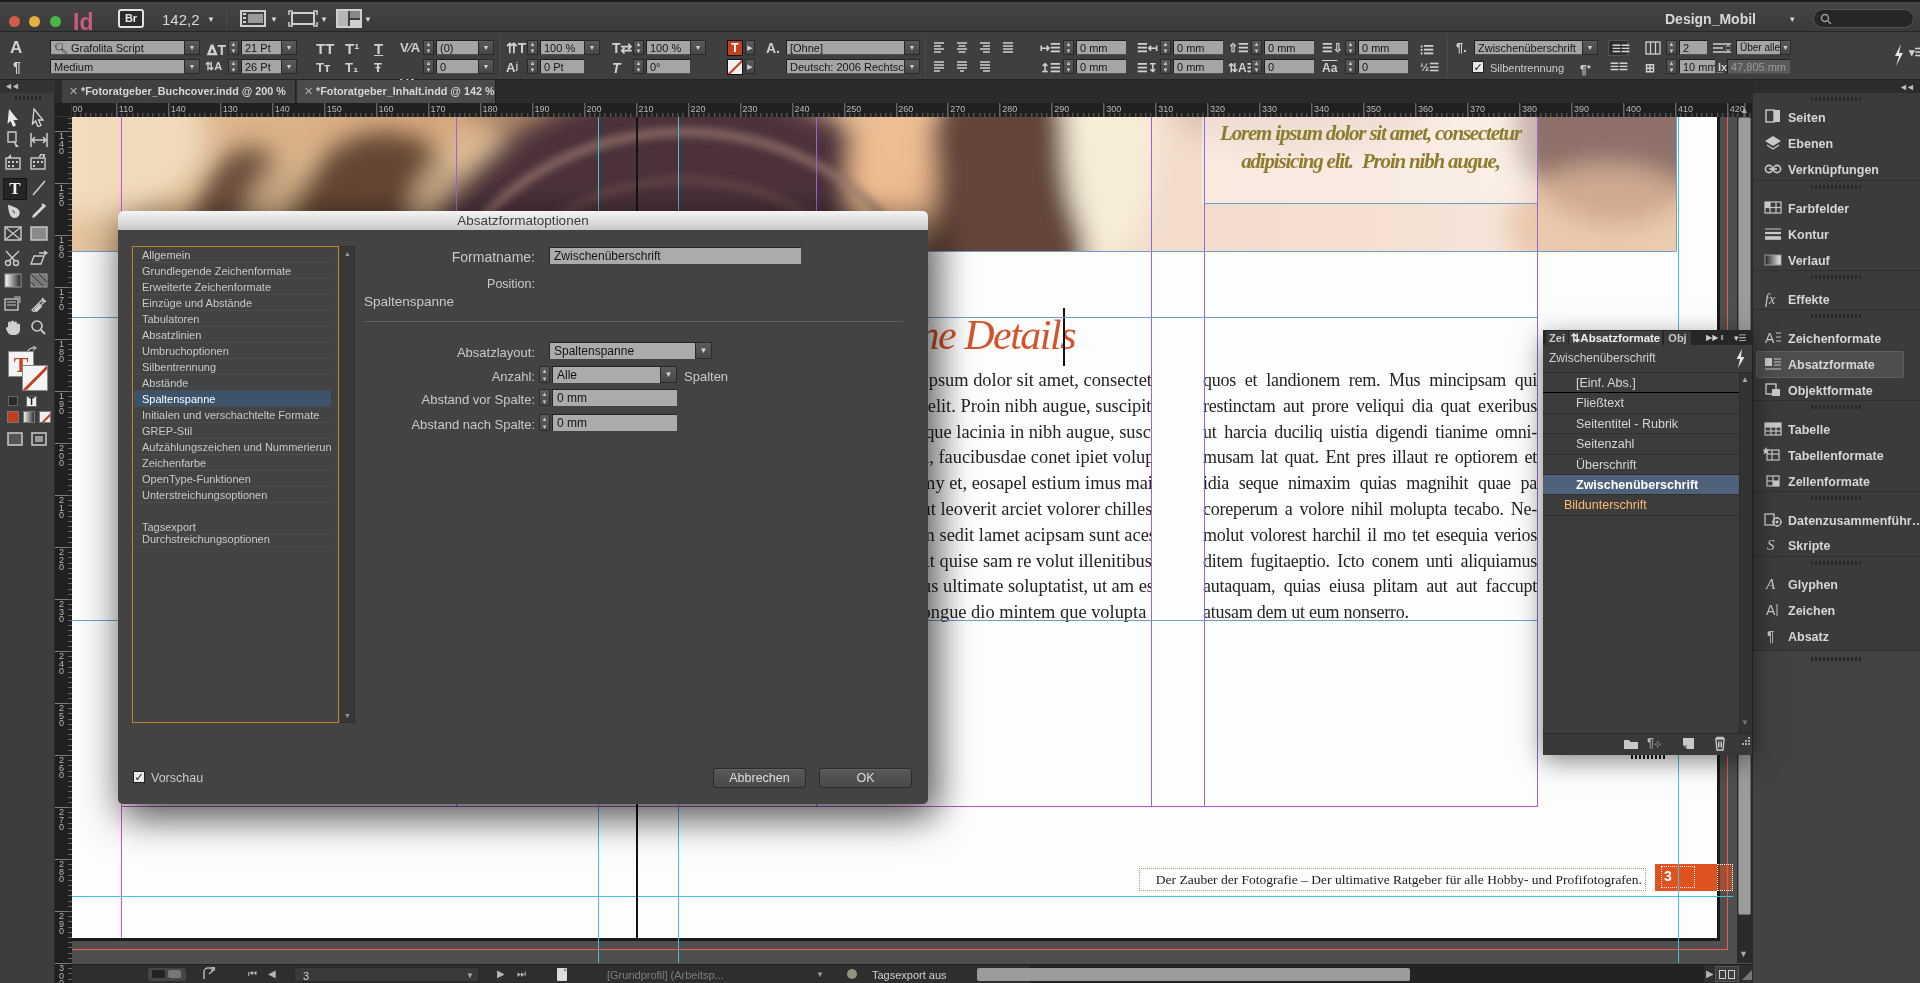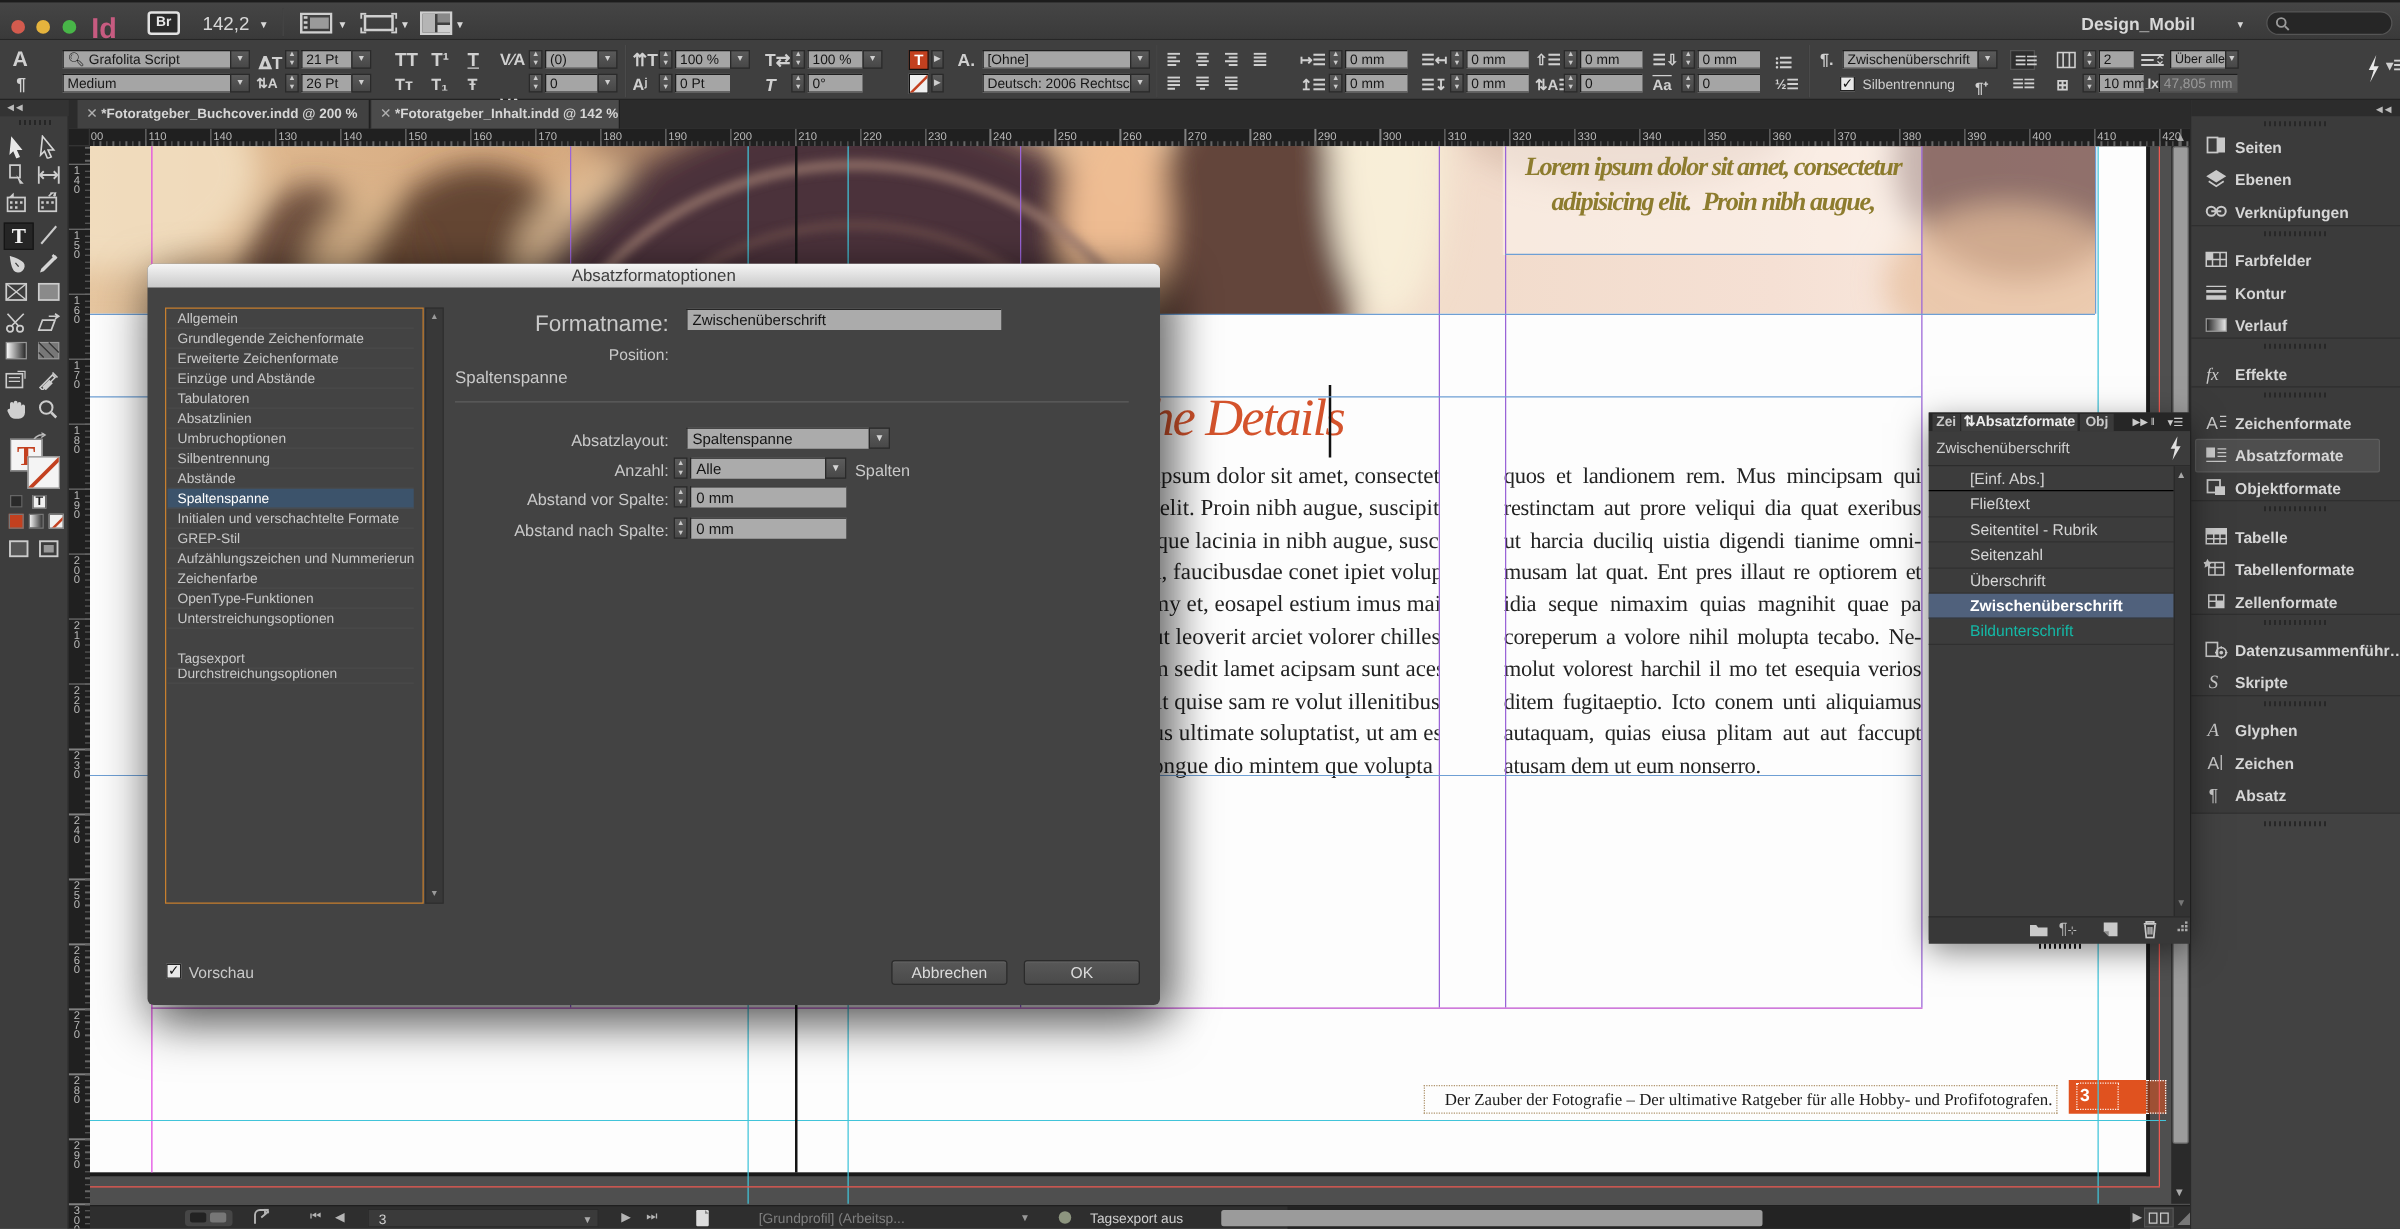--- a/index.html
+++ b/index.html
@@ -695,21 +695,21 @@
         <div class="litem" style="top:208px;">Zeichenfarbe</div>
         <div class="litem" style="top:224px;">OpenType-Funktionen</div>
         <div class="litem" style="top:240px;">Unterstreichungsoptionen</div>
         <div class="litem" style="top:256px;margin-top:28px;">Durchstreichungsoptionen</div>
         <div class="litem" style="top:272px;">Tagsexport</div>
       </div>
 <div id="dlgscroll">
         <div style="position:absolute;left:3px;top:3px;color:#9a9a9a;font-size:7px">▲</div>
         <div style="position:absolute;left:3px;bottom:3px;color:#9a9a9a;font-size:7px">▼</div>
       </div>
-<div class="dlbl" style="left:247px;top:38px;width:170px;font-size:18px">Formatname:</div>
+<div class="dlbl" style="left:247px;top:38px;width:170px;font-size:14px">Formatname:</div>
 <div class="dfld" style="left:431px;top:36px;width:252px">Zwischenüberschrift</div>
 <div class="dlbl" style="left:307px;top:66px;width:110px">Position:</div>
 <div class="dlbl" style="left:246px;top:83px;width:200px;text-align:left;font-size:13.5px">Spaltenspanne</div>
 <div class="abs" style="left:246px;top:110px;width:539px;height:1px;background:#5f5f5f"></div>
 <div class="dlbl" style="left:247px;top:134px;width:170px;font-size:13px">Absatzlayout:</div>
 <div class="dfld" style="left:431px;top:131px;width:146px">Spaltenspanne</div>
       <div class="ddrop" style="left:577px;top:131px">▼</div>
 <div class="dlbl" style="left:247px;top:158px;width:170px;font-size:13px">Anzahl:</div>
 <div class="dspn" style="left:421px;top:155px">▲<br>▼</div>
 <div class="dfld" style="left:434px;top:155px;width:108px">Alle</div>
@@ -737,21 +737,21 @@
 <div class="abs" style="left:6px;top:21px;color:#cfcfcf;font-size:12px">Zwischenüberschrift</div>
 <svg class="abs" style="left:192px;top:19px" width="11" height="19">
         <path d="M7 0 L1.5 10 h3.5 L3 19 L9.5 8 h-3.5 Z" fill="#e0e0e0"></path>
       </svg>
 <div class="abs" style="left:0;top:43.0px;width:196px;height:20.4px;color:#d6d6d6;font-size:12.5px;line-height:20.4px;padding-left:33px;border-bottom:1px solid #000000">[Einf. Abs.]</div>
       <div class="abs" style="left:0;top:63.4px;width:196px;height:20.4px;color:#d6d6d6;font-size:12.5px;line-height:20.4px;padding-left:33px;border-bottom:1px solid #303030">Fließtext</div>
       <div class="abs" style="left:0;top:83.8px;width:196px;height:20.4px;color:#d6d6d6;font-size:12.5px;line-height:20.4px;padding-left:33px;border-bottom:1px solid #303030">Seitentitel - Rubrik</div>
       <div class="abs" style="left:0;top:104.2px;width:196px;height:20.4px;color:#d6d6d6;font-size:12.5px;line-height:20.4px;padding-left:33px;border-bottom:1px solid #303030">Seitenzahl</div>
       <div class="abs" style="left:0;top:124.6px;width:196px;height:20.4px;color:#d6d6d6;font-size:12.5px;line-height:20.4px;padding-left:33px;border-bottom:1px solid #303030">Überschrift</div>
       <div class="abs" style="left:0;top:145.0px;width:196px;height:20.4px;background:#50617c;color:#fff;font-weight:bold;color:#fff;font-size:12.5px;line-height:20.4px;padding-left:33px;border-bottom:1px solid #303030">Zwischenüberschrift</div>
-      <div class="abs" style="left:0;top:165.4px;width:196px;height:20.4px;color:#14b8a6;font-size:12.5px;line-height:20.4px;padding-left:33px;border-bottom:1px solid #303030">Bildunterschrift</div>
+      <div class="abs" style="left:0;top:165.4px;width:196px;height:20.4px;color:#fdba74;font-size:12.5px;line-height:20.4px;padding-left:21px;border-bottom:1px solid #303030">Bildunterschrift</div>
 <div class="abs" style="left:196px;top:43px;width:13px;height:360px;background:#333;border-left:1px solid #2a2a2a"></div>
 <div class="abs" style="left:198px;top:45px;color:#aaa;font-size:8px">▲</div>
 <div class="abs" style="left:198px;top:388px;color:#777;font-size:8px">▼</div>
 <div class="abs" style="left:0;top:403px;width:209px;height:22px;background:#383838;border-top:1px solid #2a2a2a"></div>
 <svg class="abs" style="left:80px;top:407px" width="16" height="13">
         <path d="M1 3 h5 l1.5 2 H15 V12 H1 Z" fill="#c9c9c9"></path>
       </svg>
 <div class="abs" style="left:104px;top:405px;color:#b9b9b9;font-size:13px">¶<span style="font-size:9px">⊹</span></div>
 <svg class="abs" style="left:138px;top:406px" width="15" height="15">
         <path d="M2 2 H13 V13 H6 L2 9 Z" fill="#c9c9c9"></path>

